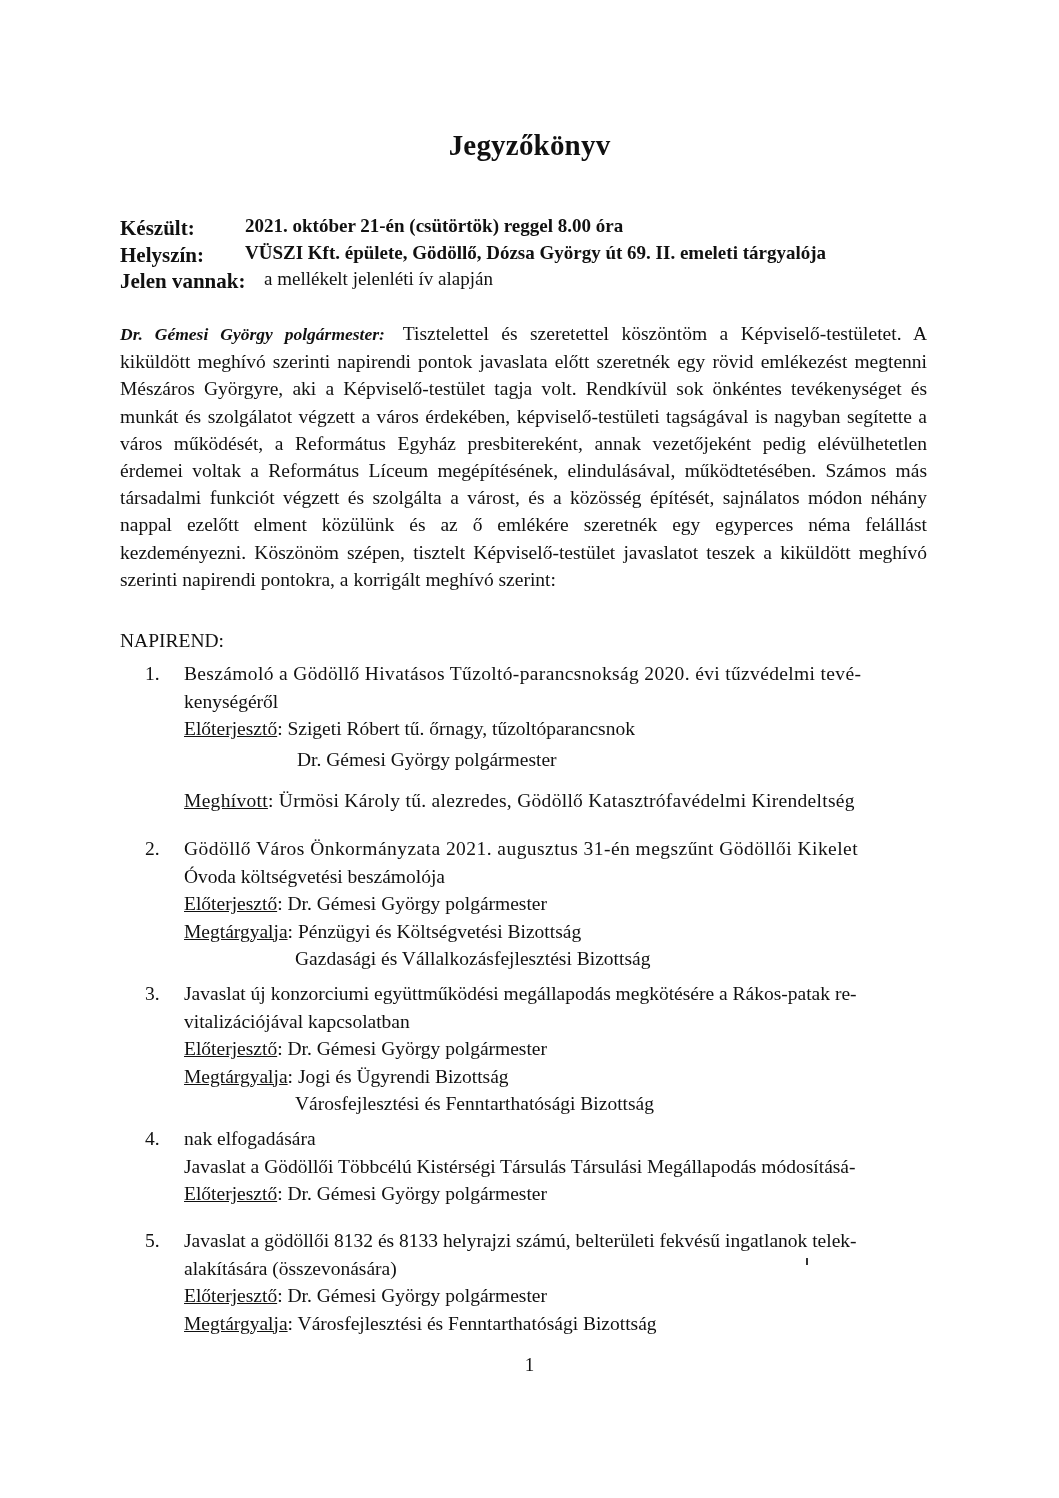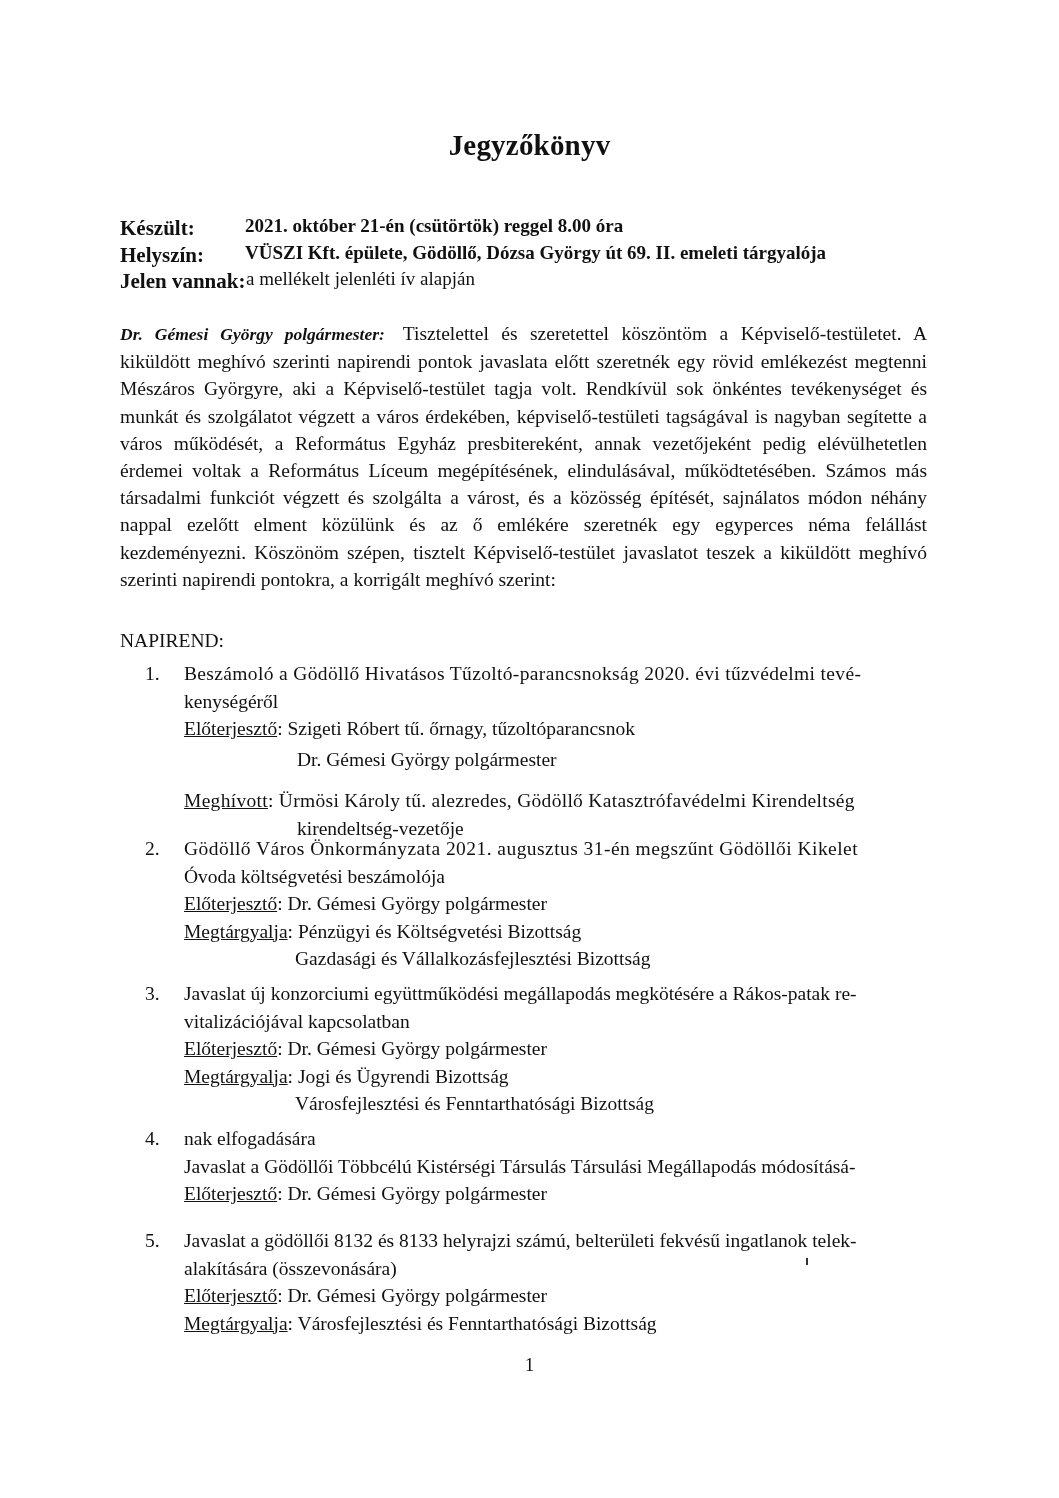--- a/index.html
+++ b/index.html
@@ -14,21 +14,21 @@
       font-weight: bold; font-size: 29px; letter-spacing: 0.2px;
     }
     .subtitle {
       position: absolute; left: 0; width: 1059px; top: 168px; text-align: center;
       font-size: 22px;
     }
     .meta-row { position: absolute; left: 120px; font-size: 18.5px; }
     .meta-label { position: absolute; left: 0; font-weight: bold; font-size: 21px; white-space: nowrap; }
     .meta-value { position: absolute; left: 125px; white-space: nowrap; font-size: 19px; }
     .meta-value.bold { font-weight: bold; }
-    .meta-value.plain { left: 126px; text-align: right; }
+    .meta-value.plain { left: 144px; text-align: right; }
 
     .para {
       position: absolute; left: 120px; width: 807px; top: 320px;
       font-size: 19.5px; line-height: 27.2px; text-align: justify;
     }
     .para .speaker { font-weight: bold; font-size: 17.5px; margin-right: 18px; font-style: italic; }
 
     .napirend-head { position: absolute; left: 120px; top: 630px; font-size: 19.5px; }
     .item { position: absolute; left: 145px; width: 782px; font-size: 19.5px; line-height: 27.5px; }
     .item .num { position: absolute; left: 0; top: 0; }
@@ -67,21 +67,20 @@
   <div class="napirend-head">NAPIREND:</div>
 
   <div class="item" style="top:660px;">
     <span class="num">1.</span>
     <div class="body">
       <div class="line" style="letter-spacing:0.35px;">Beszámoló a Gödöllő Hivatásos Tűzoltó-parancsnokság 2020. évi tűzvédelmi tevé-</div>
       <div class="line">kenységéről</div>
       <div class="line"><span class="role">Előterjesztő</span><span>: </span><span>Szigeti Róbert tű. őrnagy, tűzoltóparancsnok</span></div>
       <div class="line indent2" style="margin-top:3px;">Dr. Gémesi György polgármester</div>
       <div class="line" style="margin-top:14px; letter-spacing:0.3px;"><span class="role">Meghívott</span><span>: </span><span>Ürmösi Károly tű. alezredes, Gödöllő Katasztrófavédelmi Kirendeltség</span></div>
-      <div class="line indent2">kirendeltség-vezetője</div>
     </div>
   </div>
 
   <div class="item" style="top:835px;">
     <span class="num">2.</span>
     <div class="body">
       <div class="line" style="letter-spacing:0.45px;">Gödöllő Város Önkormányzata 2021. augusztus 31-én megszűnt Gödöllői Kikelet</div>
       <div class="line">Óvoda költségvetési beszámolója</div>
       <div class="line"><span class="role">Előterjesztő</span><span>: </span><span>Dr. Gémesi György polgármester</span></div>
       <div class="line"><span class="role">Megtárgyalja</span><span>: </span><span>Pénzügyi és Költségvetési Bizottság</span></div>

